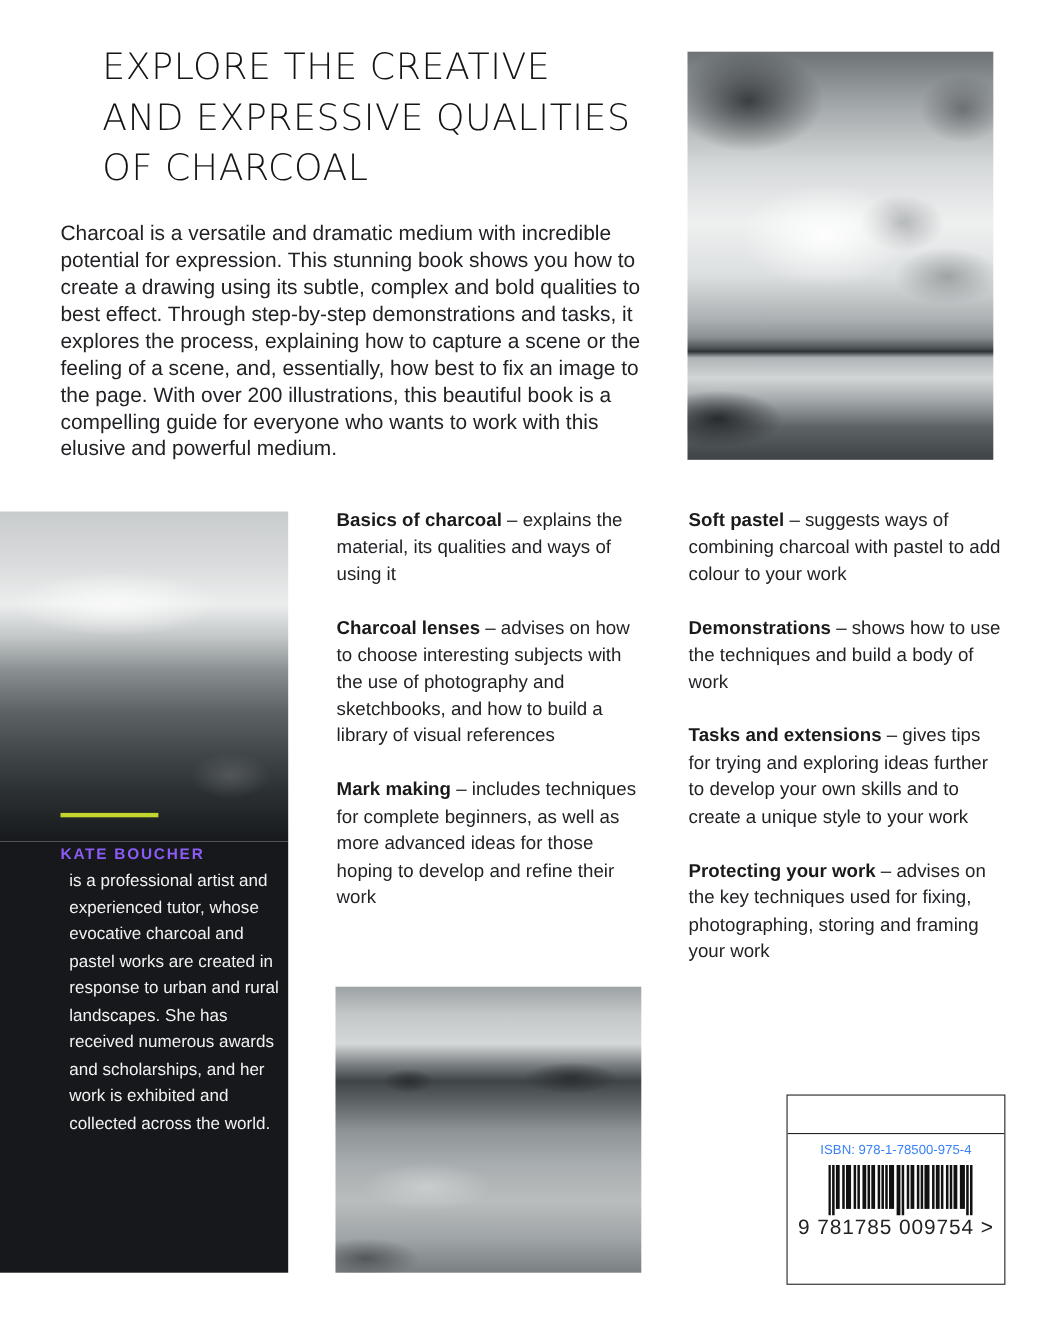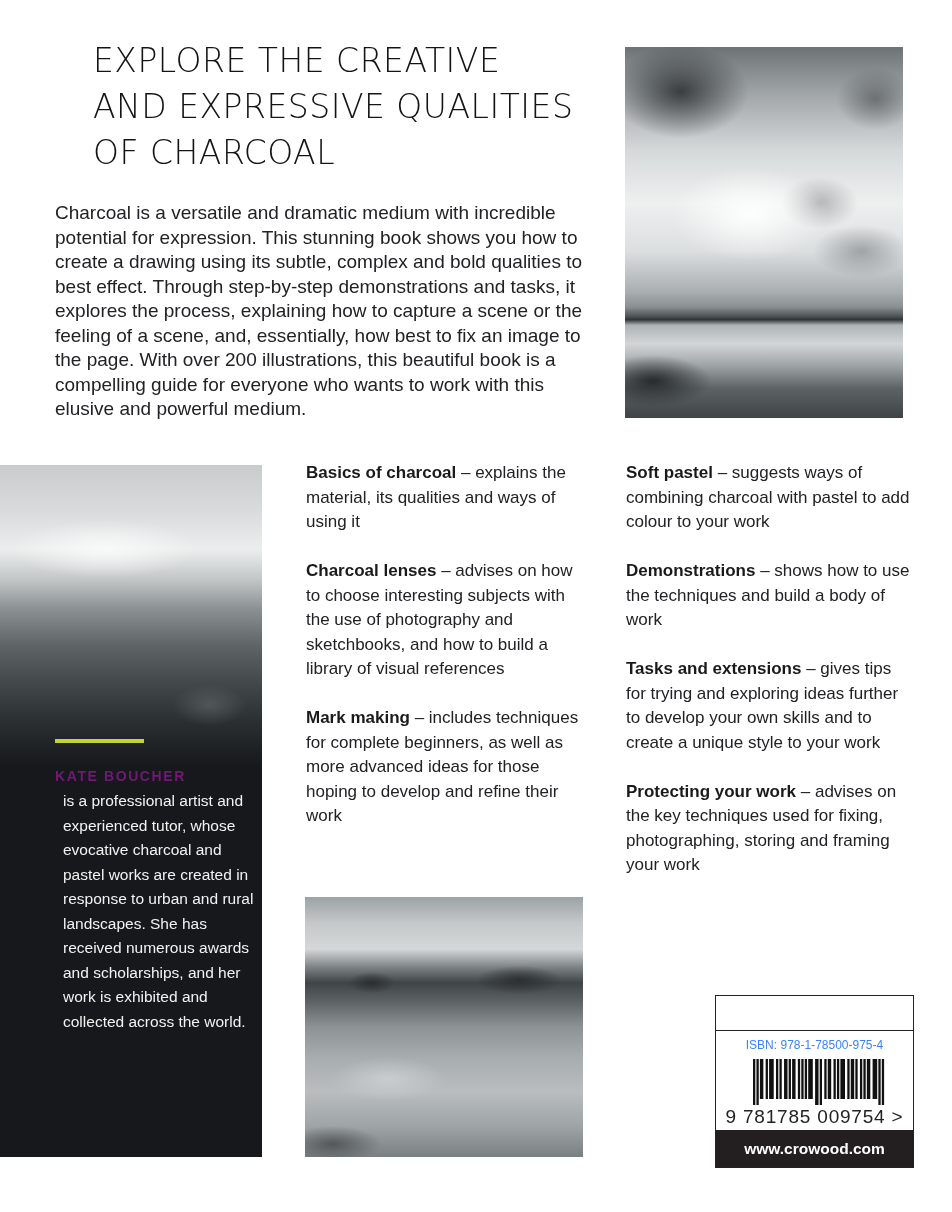--- a/index.html
+++ b/index.html
@@ -62,21 +62,21 @@
         radial-gradient(ellipse 25% 10% at 10% 95%, rgba(60,64,66,0.7), rgba(60,64,66,0) 70%),
         linear-gradient(to bottom,
           #9da2a4 0%, #c4c8c9 10%, #d5d8d9 20%, #7d8284 27%, #3f4446 33%,
           #5c6163 40%, #8d9294 50%, #a8adaf 62%, #b9bdbe 75%, #9fa4a6 88%, #7a7f81 100%);
     }
 
     
     .accent-bar { left: 55px; top: 739px; width: 89px; height: 4px; background: #c4d52e; }
     .author-name {
       left: 55px; top: 768px; margin: 0;
-      font-size: 14px; font-weight: bold; letter-spacing: 1.6px; color: #701a75;
+      font-size: 14px; font-weight: bold; letter-spacing: 1.6px; color: #8b5cf6;
     }
     .author-bio {
       left: 63px; top: 789px; width: 200px; margin: 0;
       font-size: 15.5px; line-height: 24.5px; color: #f2f2f2;
     }
 
     
     .features {
       width: 285px; margin: 0; padding: 0; list-style: none;
       font-size: 17px; line-height: 24.5px; color: #222226;
@@ -171,14 +171,13 @@
       <rect x="97.75" y="0" width="3.45" height="40" fill="#111"></rect>
       <rect x="102.35" y="0" width="2.30" height="40" fill="#111"></rect>
       <rect x="106.95" y="0" width="2.30" height="40" fill="#111"></rect>
       <rect x="110.40" y="0" width="2.30" height="40" fill="#111"></rect>
       <rect x="113.85" y="0" width="3.45" height="40" fill="#111"></rect>
       <rect x="119.60" y="0" width="4.60" height="40" fill="#111"></rect>
       <rect x="125.35" y="0" width="2.30" height="46" fill="#111"></rect>
       <rect x="128.80" y="0" width="2.30" height="46" fill="#111"></rect>
     </svg>
   <div class="barcode-digits">9 781785 009754 &gt;</div>
-  <div class="isbn-url">www.crowood.com</div>
 </div>
 
 </body></html>

